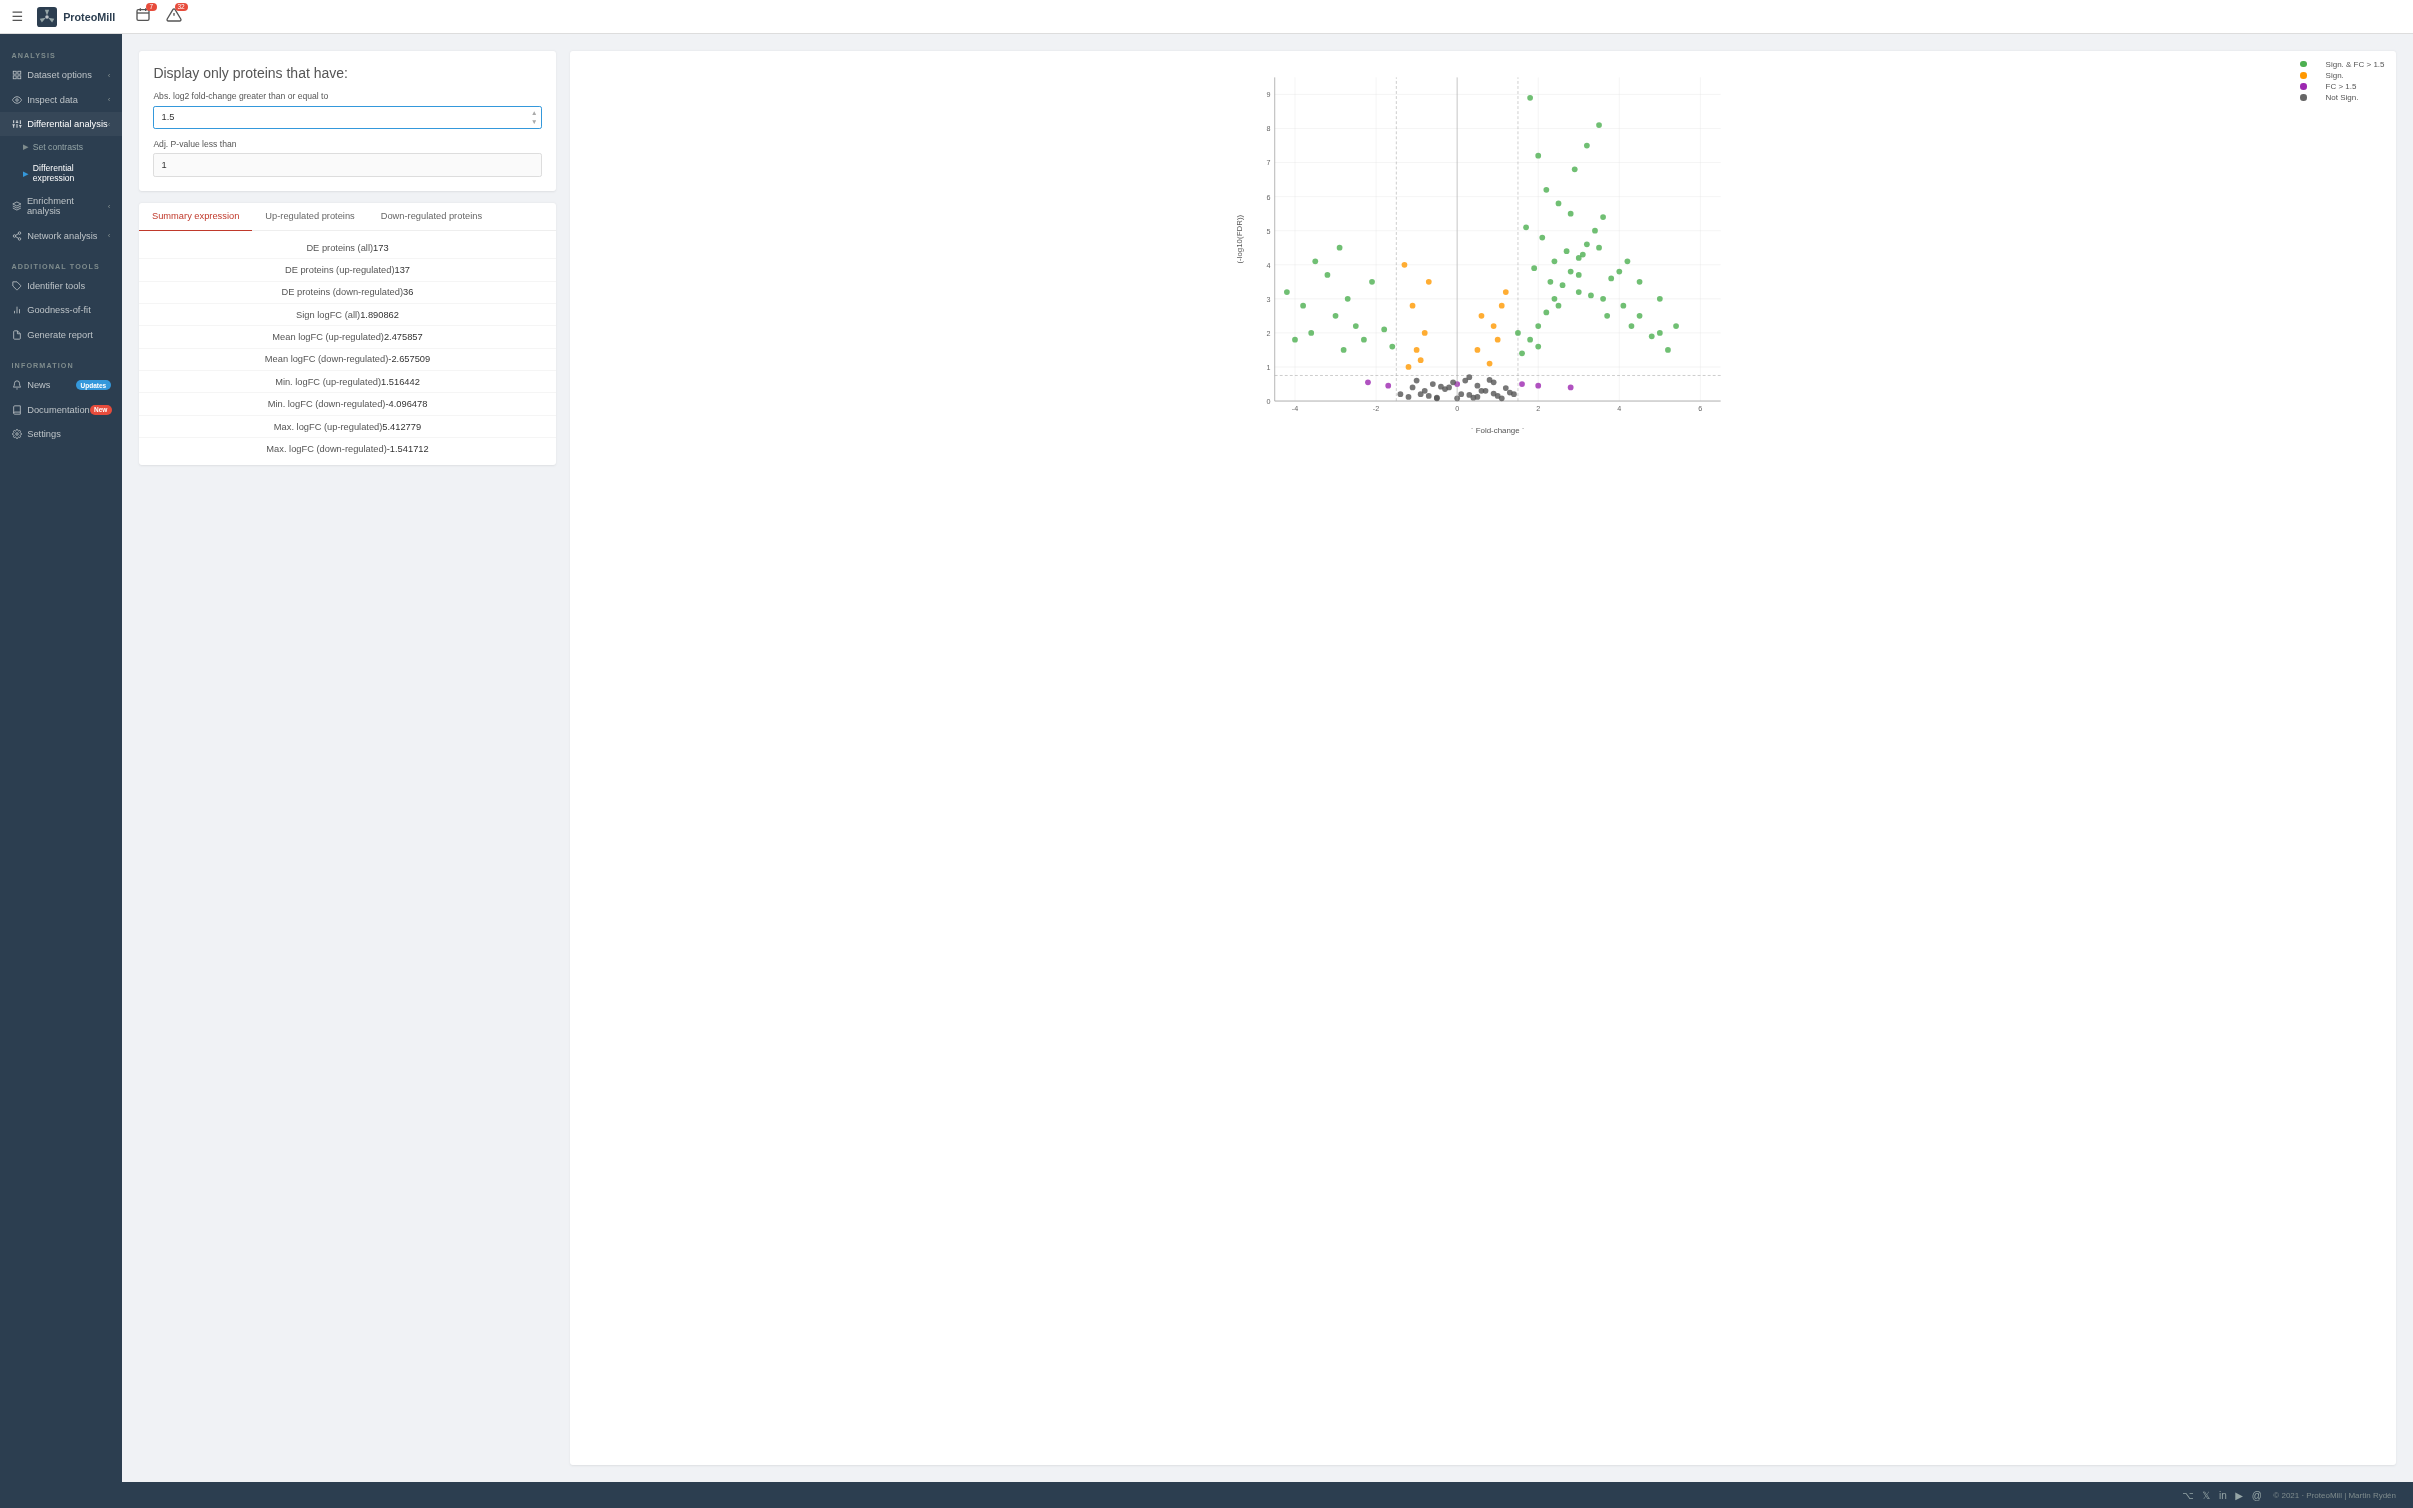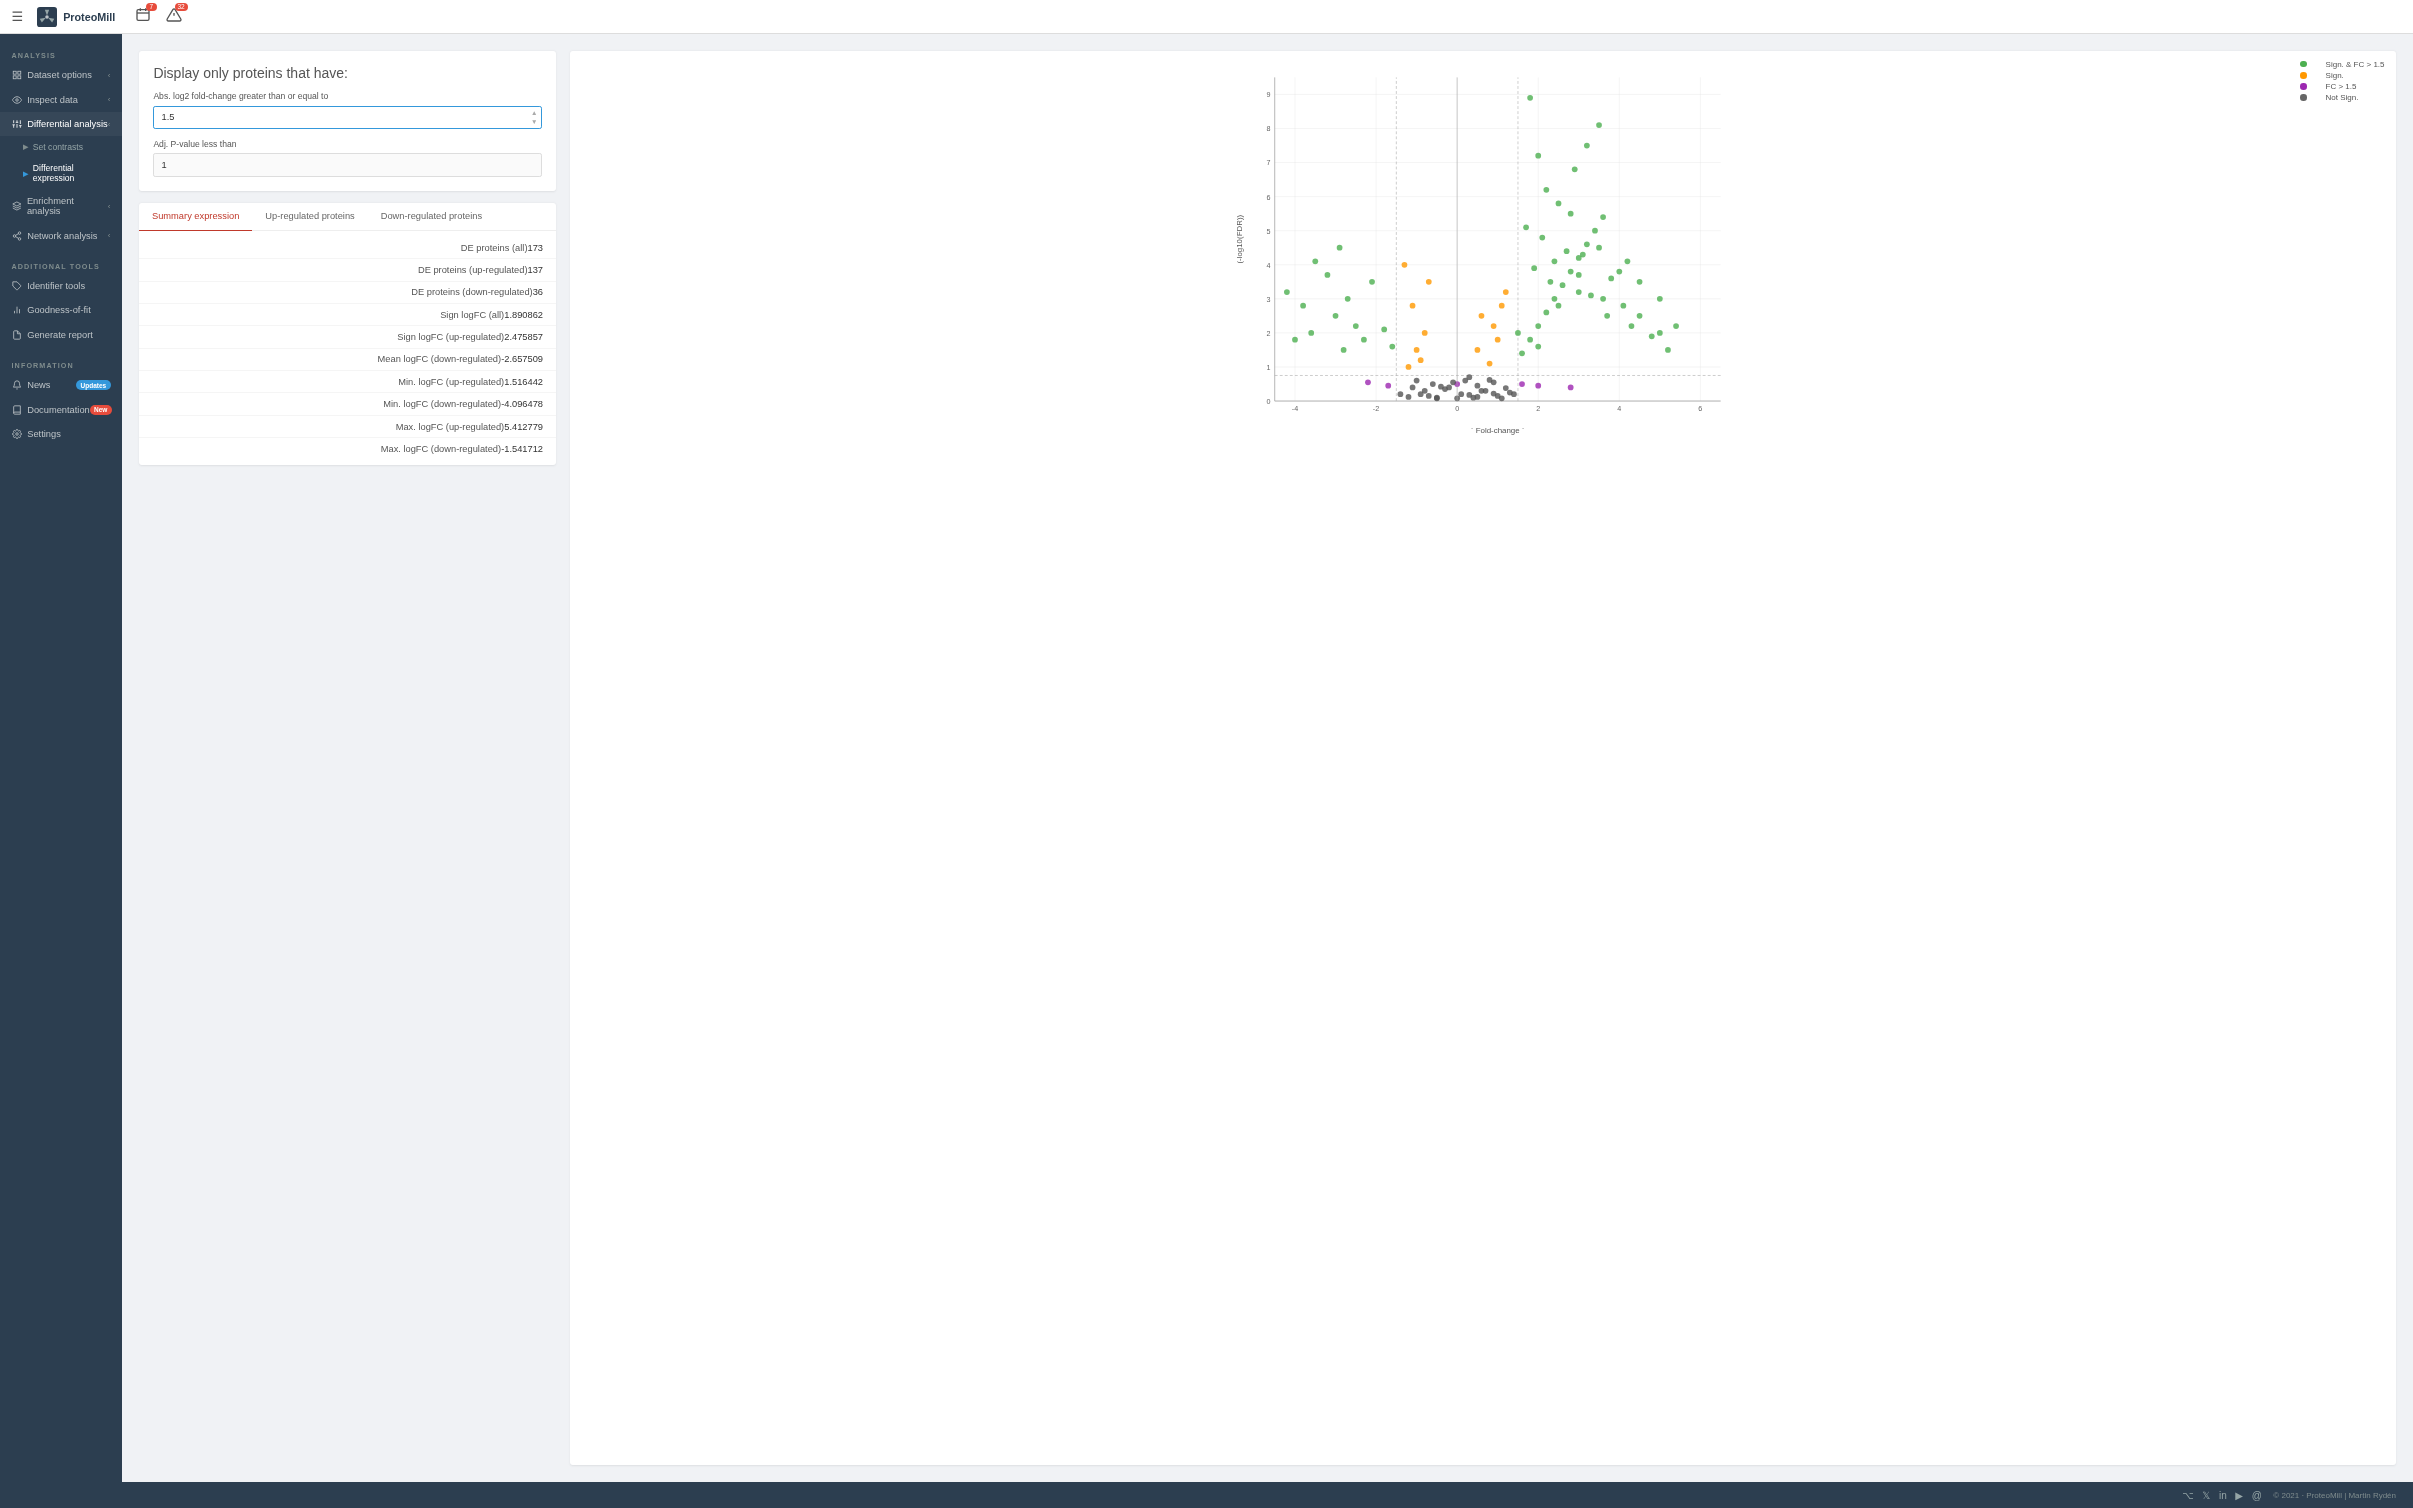--- a/index.html
+++ b/index.html
@@ -163,21 +163,21 @@
     }
     .tab.active {
       color: #c0392b; border-bottom-color: #c0392b;
       font-weight: 500;
     }
 
     .stats-table {
       padding: 5.7px 0;
     }
     .stats-row {
-      display: flex; justify-content: flex-end;
+      display: flex; justify-content: center;
       padding: 5.7px 13px;
       font-size: 9.3px;
       border-bottom: 0.7px solid #f5f5f5;
     }
     .stats-row:last-child { border-bottom: none; }
     .stats-label { color: #555; }
     .stats-value { color: #333; font-weight: 500; }
 
     
     #right-panel {
@@ -452,21 +452,21 @@
             </div>
             <div class="stats-row">
               <span class="stats-label">DE proteins (down-regulated)</span>
               <span class="stats-value">36</span>
             </div>
             <div class="stats-row">
               <span class="stats-label">Sign logFC (all)</span>
               <span class="stats-value">1.890862</span>
             </div>
             <div class="stats-row">
-              <span class="stats-label">Sign logFC (up-regulated)</span>
+              <span class="stats-label">Mean logFC (up-regulated)</span>
               <span class="stats-value">2.475857</span>
             </div>
             <div class="stats-row">
               <span class="stats-label">Mean logFC (down-regulated)</span>
               <span class="stats-value">-2.657509</span>
             </div>
             <div class="stats-row">
               <span class="stats-label">Min. logFC (up-regulated)</span>
               <span class="stats-value">1.516442</span>
             </div>

